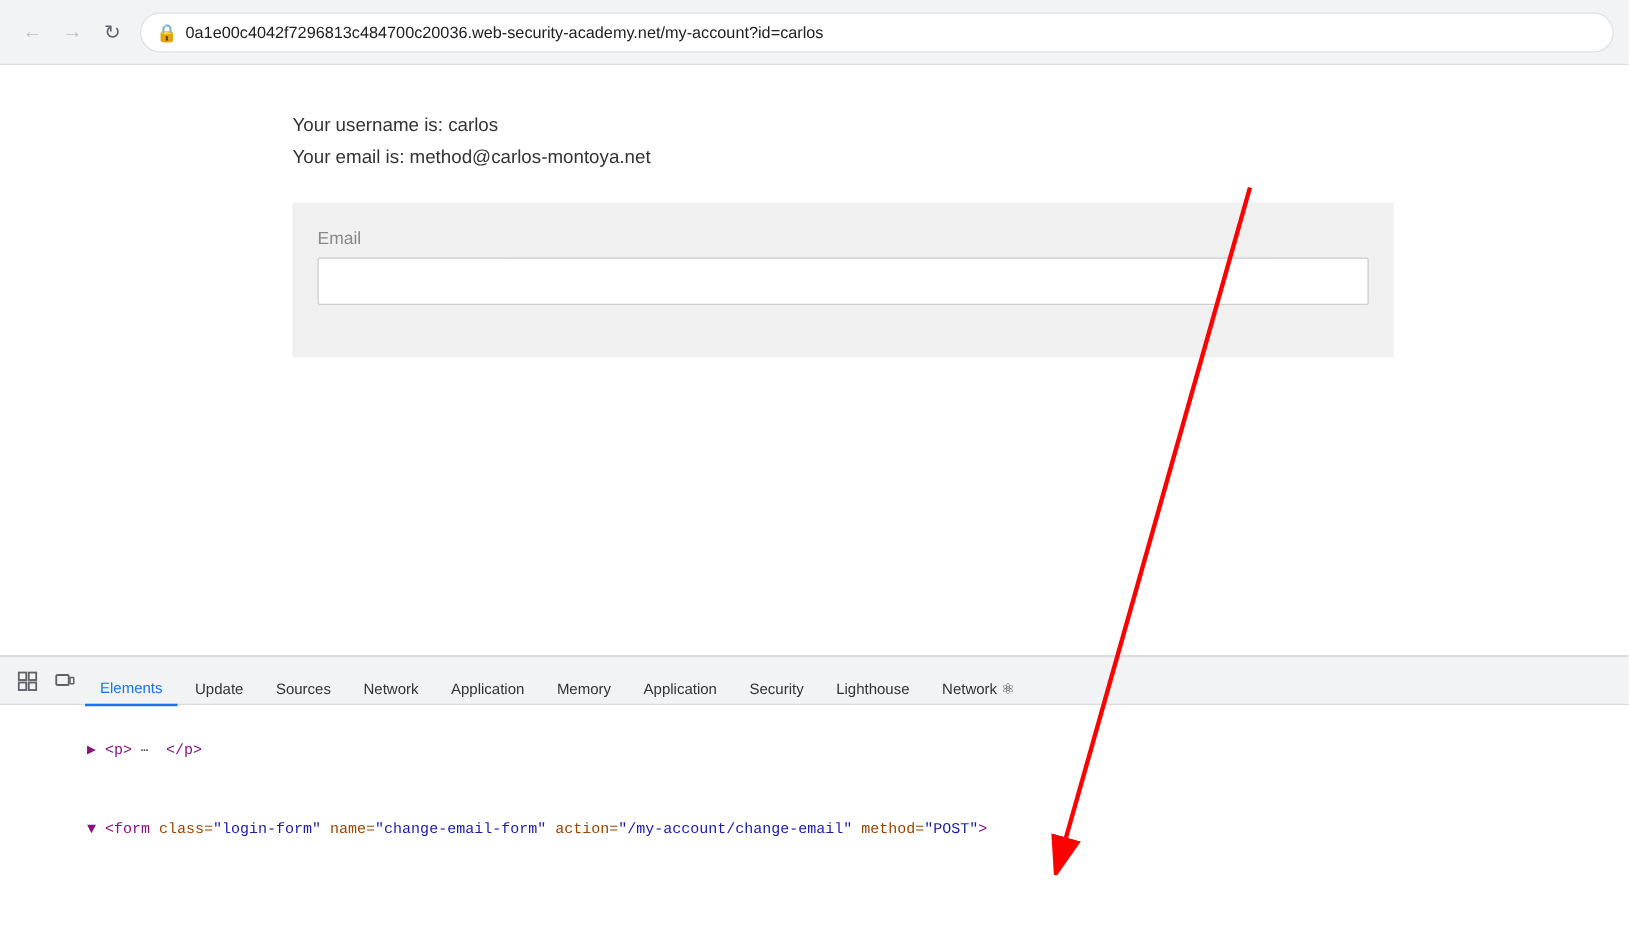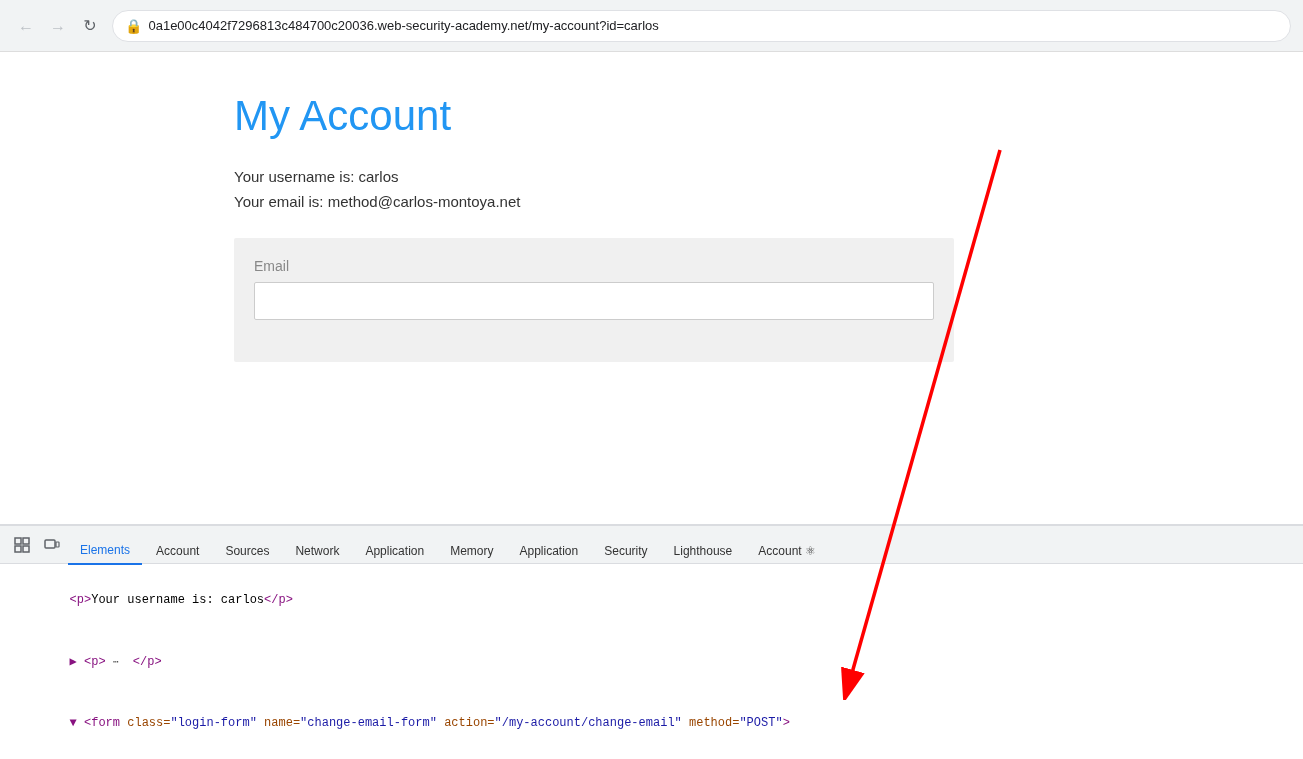--- a/index.html
+++ b/index.html
@@ -64,21 +64,21 @@
     }
     .user-info {
       font-size: 15px;
       color: #333;
       margin-bottom: 8px;
     }
     .form-container {
       background: #f0f0f0;
       padding: 20px 20px 24px 20px;
       margin-top: 28px;
-      width: 720px;
+      width: 881px;
       border-radius: 2px;
     }
     .form-label {
       font-size: 14px;
       color: #888;
       margin-bottom: 8px;
       display: block;
     }
     .email-input {
       width: 100%;
@@ -200,21 +200,20 @@
       <button class="nav-btn disabled">→</button>
       <button class="nav-btn">↻</button>
     </div>
     <div class="address-bar">
       <span class="lock-icon">🔒</span>
       <span>0a1e00c4042f7296813c484700c20036.web-security-academy.net/my-account?id=carlos</span>
     </div>
   </div>
 
   <div class="main-content">
-    <h1 class="page-title">My Account</h1>
     <p class="user-info">Your username is: carlos</p>
     <p class="user-info">Your email is: method@carlos-montoya.net</p>
 
     <div class="form-container">
       <label class="form-label">Email</label>
       <input class="email-input" type="email" style="">
     </div>
   </div>
 
   <div class="arrow-container">
@@ -239,35 +238,32 @@
             <rect x="9" y="9" width="6" height="6" fill="none" stroke="#5f6368" stroke-width="1.5"></rect>
           </svg>
       </button>
       <button class="devtools-icon-btn" title="Toggle device toolbar">
         <svg width="16" height="16" viewBox="0 0 16 16">
             <rect x="1" y="3" width="10" height="8" rx="1" fill="none" stroke="#5f6368" stroke-width="1.5"></rect>
             <rect x="12" y="5" width="3" height="5" rx="0.5" fill="none" stroke="#5f6368" stroke-width="1.2"></rect>
           </svg>
       </button>
       <button class="devtools-tab active">Elements</button>
-      <button class="devtools-tab">Account</button>
+      <button class="devtools-tab">Update</button>
       <button class="devtools-tab">Sources</button>
       <button class="devtools-tab">Network</button>
       <button class="devtools-tab">Application</button>
       <button class="devtools-tab">Memory</button>
       <button class="devtools-tab">Application</button>
       <button class="devtools-tab">Security</button>
       <button class="devtools-tab">Lighthouse</button>
-      <button class="devtools-tab">Account ⚛</button>
+      <button class="devtools-tab">Network ⚛</button>
     </div>
 
     <div class="devtools-code">
-      <div class="code-line">
-        <span class="tag">&lt;p&gt;</span><span class="text-content">Your username is: carlos</span><span class="tag">&lt;/p&gt;</span>
-      </div>
       <div class="code-line">
         <span class="tag">▶ </span><span class="tag">&lt;p&gt;</span><span class="dots-btn">⋯</span><span class="tag"> &lt;/p&gt;</span>
       </div>
       <div class="code-line">
         <span class="tag">▼ </span><span class="tag">&lt;form</span> <span class="attr-name">class=</span><span class="attr-value">"login-form"</span> <span class="attr-name">name=</span><span class="attr-value">"change-email-form"</span> <span class="attr-name">action=</span><span class="attr-value">"/my-account/change-email"</span> <span class="attr-name">method=</span><span class="attr-value">"POST"</span><span class="tag">&gt;</span>
       </div>
       <div class="code-line">
         &nbsp;&nbsp;&nbsp;&nbsp;
       </div>
 

